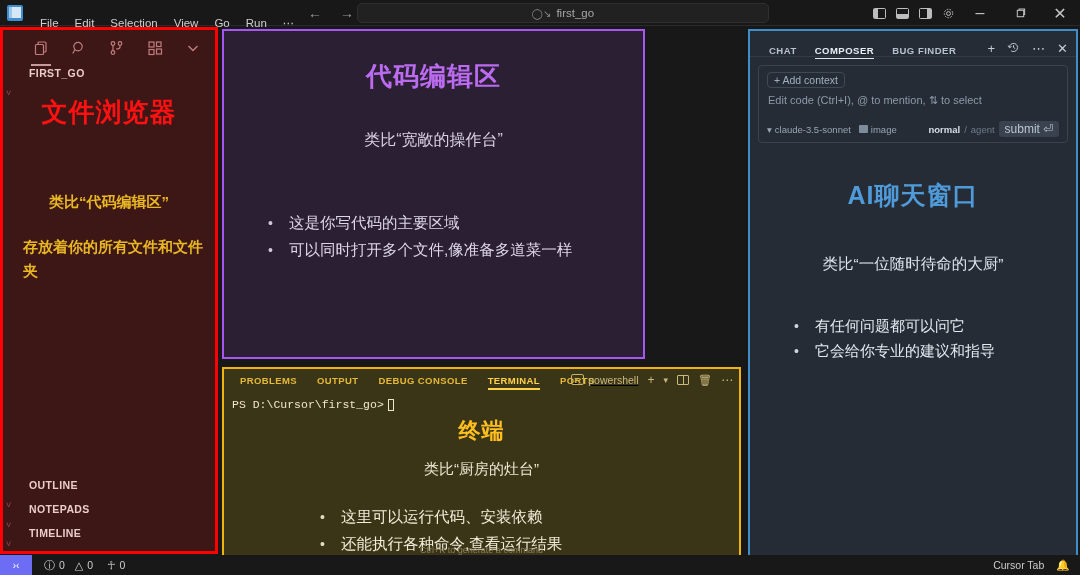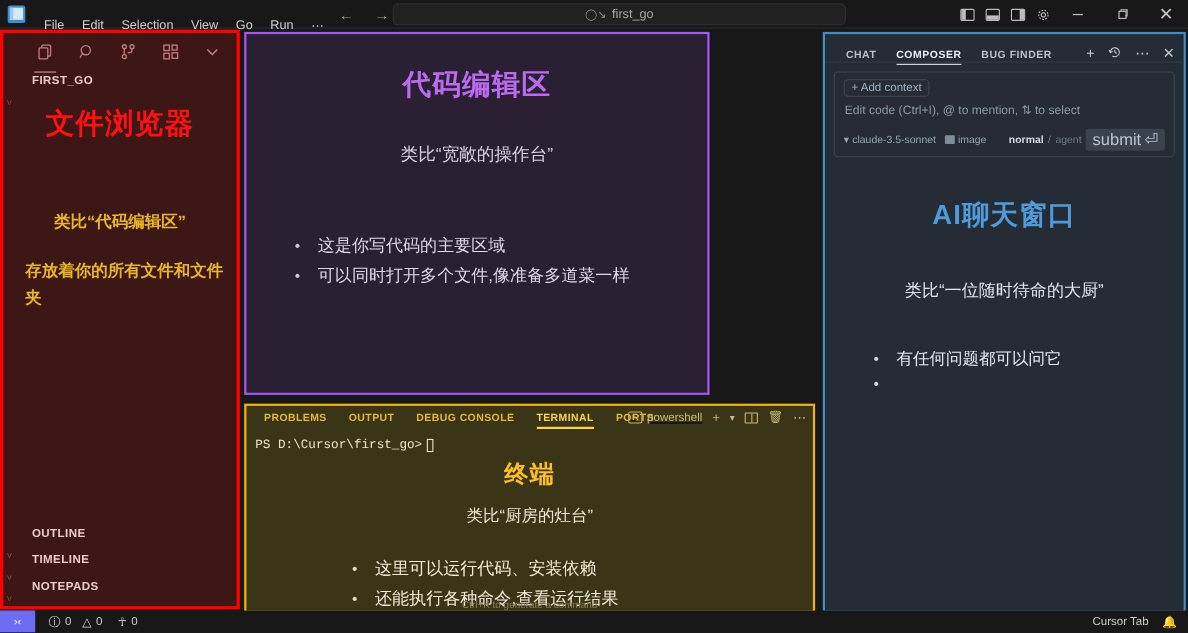--- a/index.html
+++ b/index.html
@@ -187,21 +187,21 @@
     display: flex; align-items: center; padding: 0 8px;
   }
   .model-sel { font-size: 9.5px; color: #97a6b4; display: flex; align-items: center; gap: 3px; }
   .img-chip { font-size: 9.5px; color: #97a6b4; margin-left: 8px; display: flex; align-items: center; gap: 3px; }
   .img-box { width: 9px; height: 8px; background: #7d8c9a; border-radius: 1px; }
   .mode-grp { margin-left: auto; display: flex; align-items: center; gap: 4px; }
   .mode-normal { font-size: 9.5px; color: #d6dee6; font-weight: bold; }
   .mode-slash { font-size: 9.5px; color: #6e7c8a; }
   .mode-agent { font-size: 9.5px; color: #6e7c8a; }
   .submit-btn {
-    font-size: 15px; color: #b9c5d1; background: #39424e;
+    font-size: 12px; color: #b9c5d1; background: #39424e;
     border-radius: 3px; padding: 1px 6px; display: flex; align-items: center; gap: 3px;
   }
   .ai-title {
     text-align: center; color: #4f9ad8; font-weight: bold; font-size: 25px;
     margin-top: 36px; letter-spacing: 1px;
   }
   .ai-sub { text-align: center; color: #dde6ee; font-size: 15.5px; margin-top: 42px; }
   .ai-bullets { margin: 42px 0 0 44px; }
   .ai-bullets .bullet-txt { color: #e3eaf1; font-size: 15px; }
   .ai-bullets .bullet-dot { color: #cdd7e1; }
@@ -317,22 +317,22 @@
     </div>
 
     <div class="side-section explorer-title">FIRST_GO</div>
 
     <div class="side-title">文件浏览器</div>
     <div class="side-note first">类比“代码编辑区”</div>
     <div class="side-note second">存放着你的所有文件和文件夹</div>
 
     <div class="side-bottom">
       <div class="side-section">OUTLINE</div>
+      <div class="side-section">NOTEPADS</div>
       <div class="side-section">TIMELINE</div>
-      <div class="side-section">NOTEPADS</div>
     </div>
   </div>
 
   <div class="editor">
     <div class="editor-title">代码编辑区</div>
     <div class="editor-sub">类比“宽敞的操作台”</div>
     <div class="editor-bullets">
       <div class="bullet-row">
         <span class="bullet-dot">•</span>
         <span class="bullet-txt">这是你写代码的主要区域</span>
@@ -429,20 +429,21 @@
 
     <div class="ai-title">AI聊天窗口</div>
     <div class="ai-sub">类比“一位随时待命的大厨”</div>
     <div class="ai-bullets">
       <div class="bullet-row">
         <span class="bullet-dot">•</span>
         <span class="bullet-txt">有任何问题都可以问它</span>
       </div>
       <div class="bullet-row">
         <span class="bullet-dot">•</span>
+        <span class="bullet-txt">它会给你专业的建议和指导</span>
       </div>
     </div>
   </div>
 
   <div class="statusbar">
     <div class="remote-badge">›‹</div>
     <div class="status-grp">
       <span class="st-ico">ⓘ</span>
       <span>0</span>
       <span class="st-ico" style="margin-left:6px">△</span>

